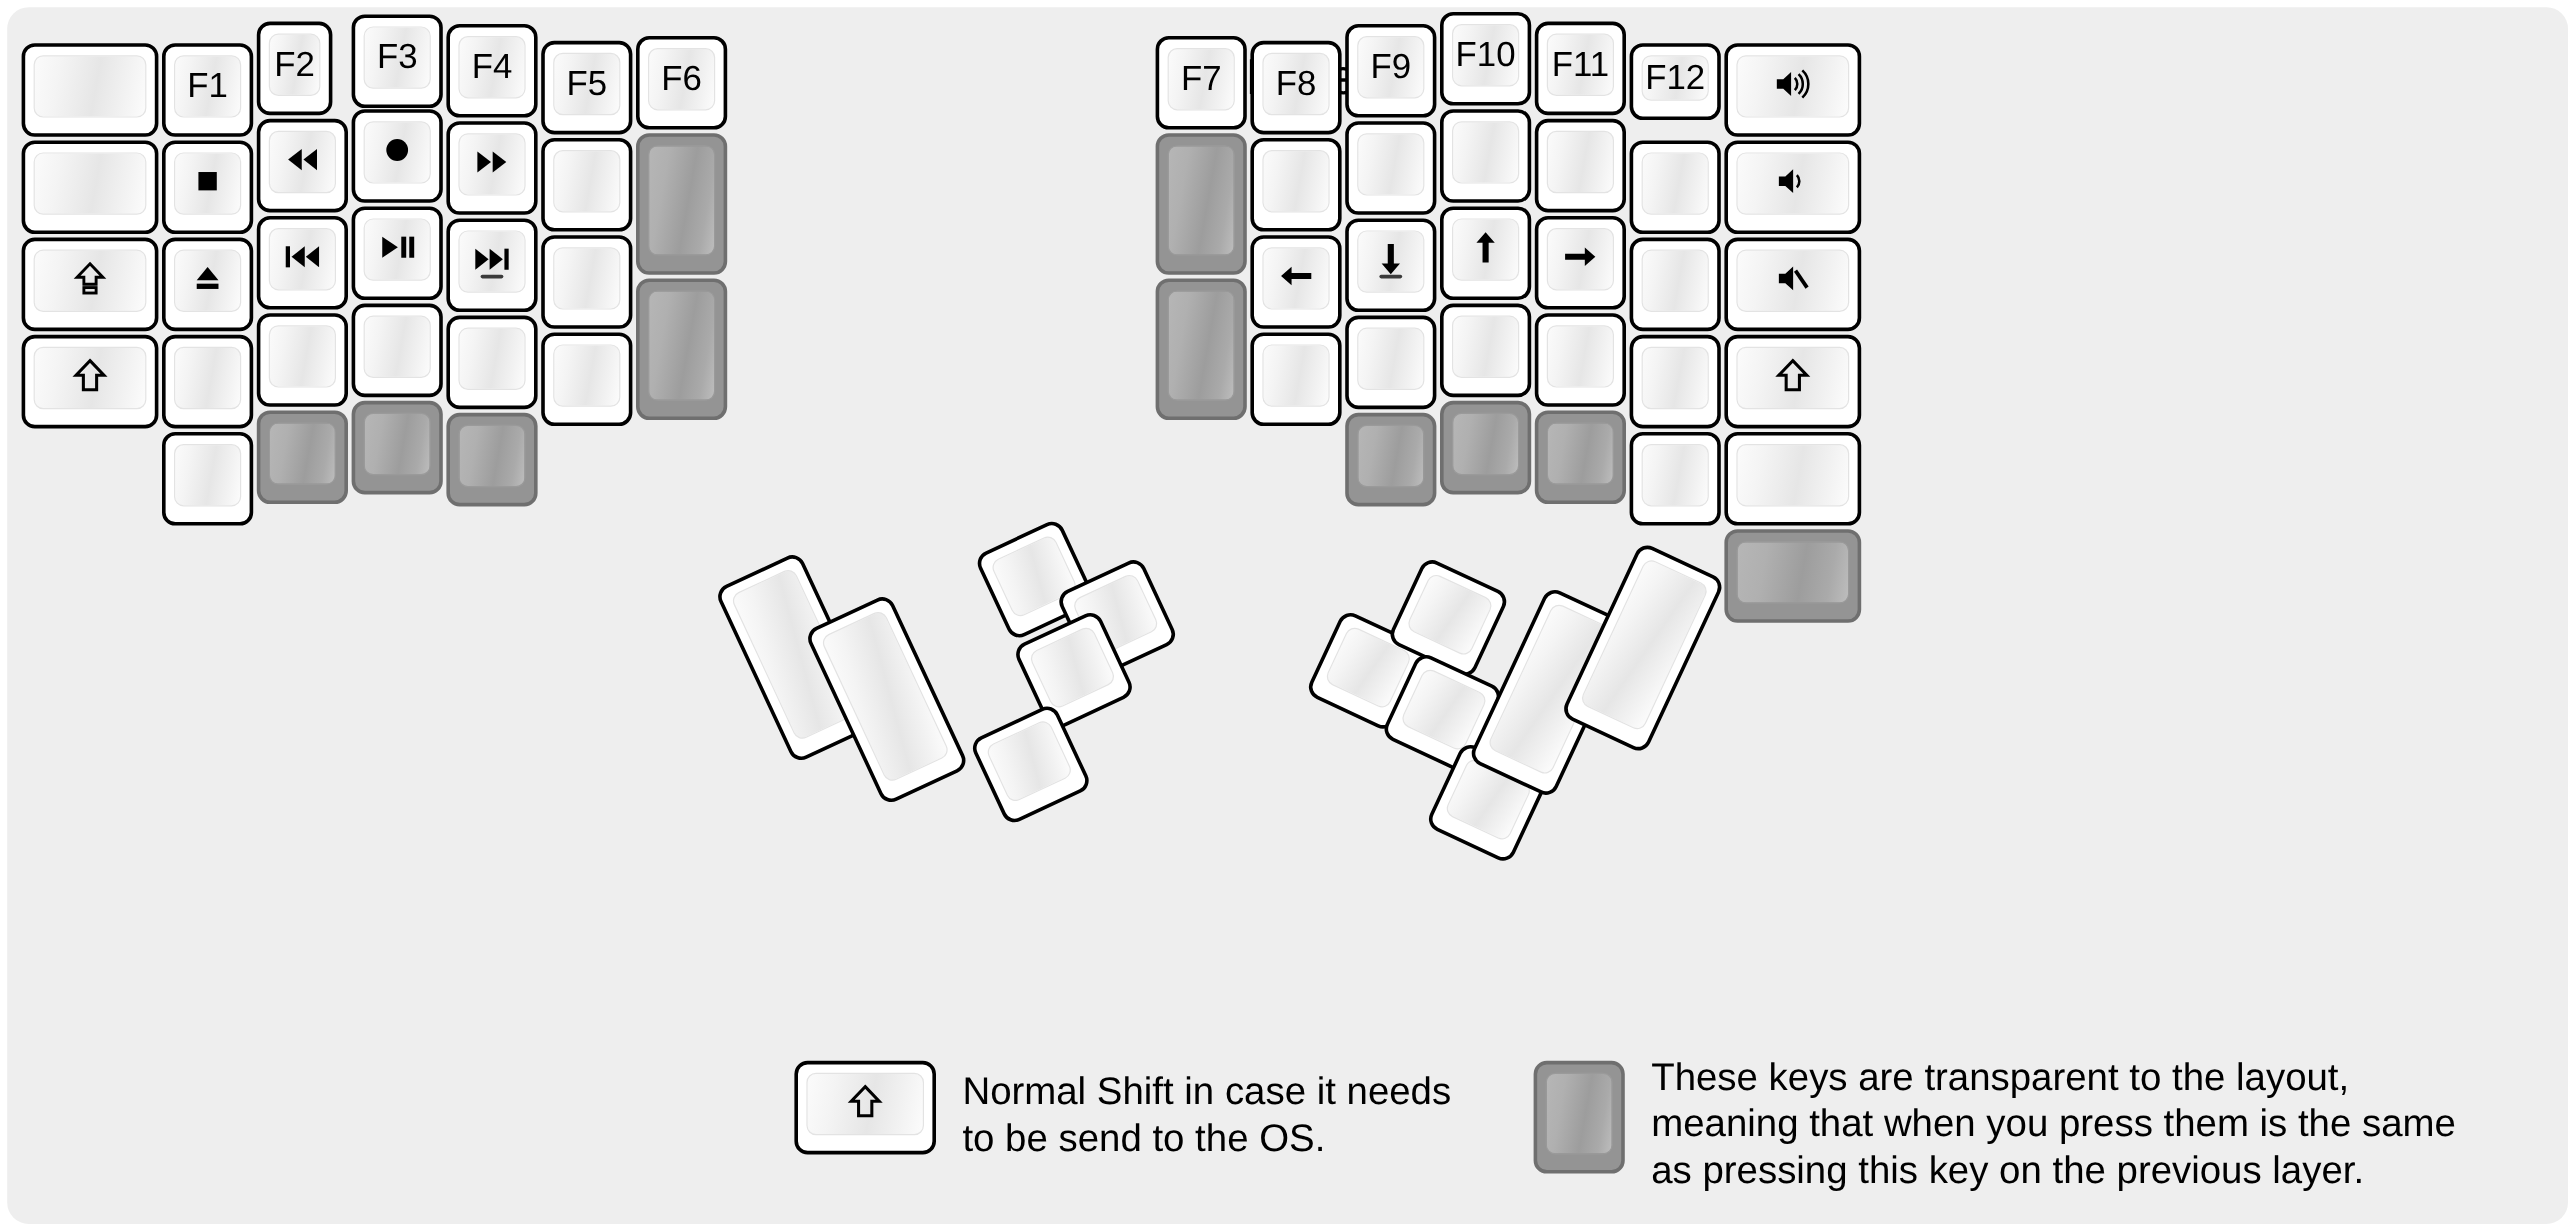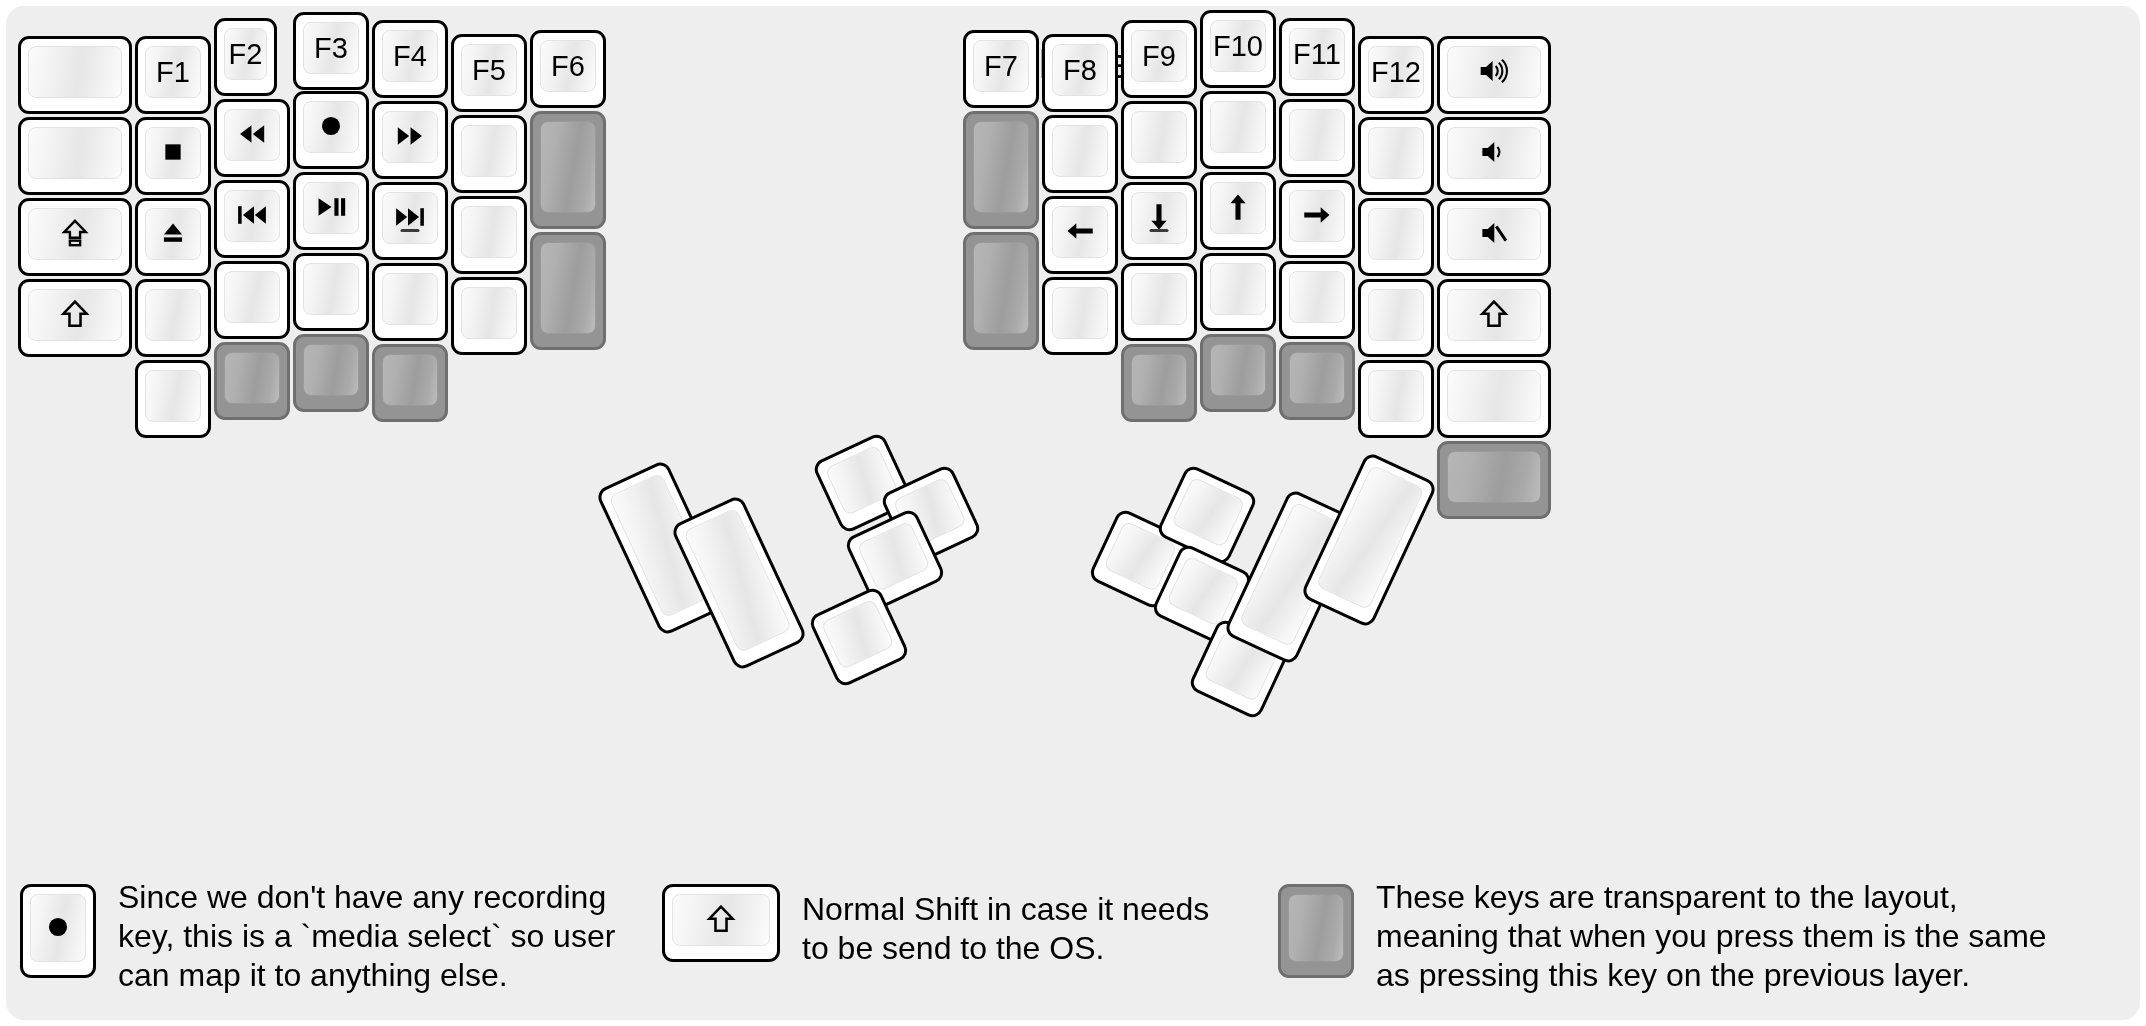--- a/index.html
+++ b/index.html
@@ -373,21 +373,21 @@
               <path d="M20.8 12 L14.6 6.6 L14.6 10.2 L3 10.2 L3 13.8 L14.6 13.8 L14.6 17.4 Z"></path>
             </svg></span>
         </div>
       </div>
       <div class="key" style="left: 1279px; top: 261px; width: 76px; height: 78px;">
         <div class="cap"></div>
       </div>
       <div class="key trans" style="left: 1279px; top: 342px; width: 76px; height: 78px;">
         <div class="cap"></div>
       </div>
-      <div class="key" style="left: 1358px; top: 36px; width: 76px; height: 78px;">
+      <div class="key" style="left: 1358px; top: 36px; width: 76px; height: 64px;">
         <div class="cap">
           <span class="lbl">F12</span>
         </div>
       </div>
       <div class="key" style="left: 1358px; top: 117px; width: 76px; height: 78px;">
         <div class="cap"></div>
       </div>
       <div class="key" style="left: 1358px; top: 198px; width: 76px; height: 78px;">
         <div class="cap"></div>
       </div>
@@ -492,34 +492,20 @@
         </div>
       </div>
       <div class="rot" style="left: 1330px; top: 460px; width: 78px; height: 160px; transform: rotate(25deg);">
         <div class="key" style="left: 0px; top: 0px; width: 78px; height: 160px;">
           <div class="cap"></div>
         </div>
       </div>
     </div>
 
   <div id="legend">
-      <div class="leg" style="left: 20px; top: 0px;">
-        <div class="swatch" style="position: relative; width: 76px; height: 94px; margin-top: 16px;">
-          <div class="key" style="left: 0px; top: 0px; width: 76px; height: 94px;">
-            <div class="cap">
-              <span class="glyph"><svg width="34" height="34" viewBox="0 0 24 24" fill="#000">
-                  <circle cx="12" cy="12" r="6.4"></circle>
-                </svg></span>
-            </div>
-          </div>
-        </div>
-        <div class="txt" style="margin-top: 10px;">Since we don't have any recording
-key, this is a `media select` so user
-can map it to anything else.</div>
-      </div>
       <div class="leg" style="left: 1278px; top: 0px;">
         <div class="swatch" style="position: relative; width: 76px; height: 94px; margin-top: 16px;">
           <div class="key trans" style="left: 0px; top: 0px; width: 76px; height: 94px;">
             <div class="cap"></div>
           </div>
         </div>
         <div class="txt" style="margin-top: 10px;">These keys are transparent to the layout,
 meaning that when you press them is the same
 as pressing this key on the previous layer.</div>
       </div>

